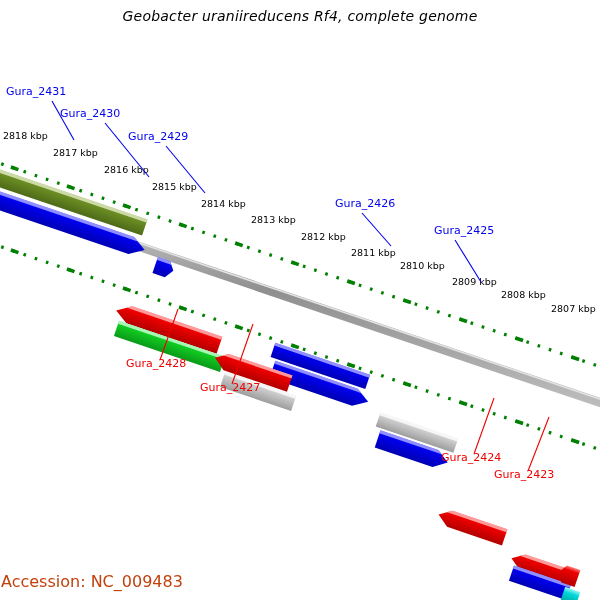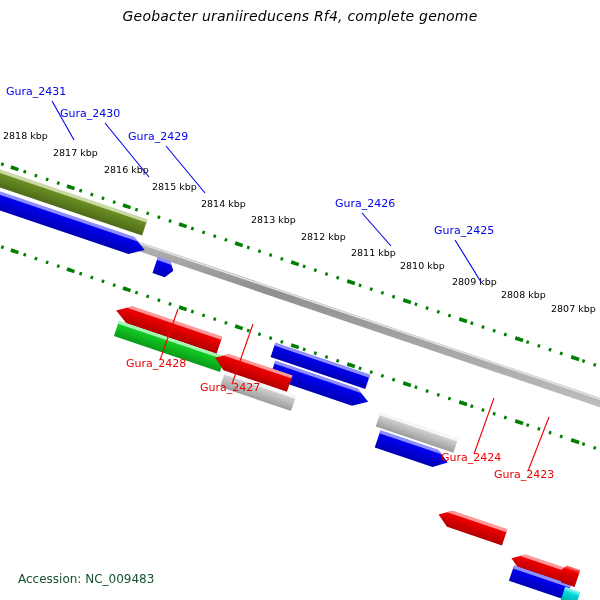--- a/index.html
+++ b/index.html
@@ -5,21 +5,21 @@
   html,body{margin:0;padding:0;background:#ffffff;}
   body{width:600px;height:600px;overflow:hidden;
        font-family:"DejaVu Sans","Liberation Sans",sans-serif;}
   #stage{position:relative;width:600px;height:600px;background:#ffffff;}
 
   .title{
     position:absolute;left:0;top:8px;width:600px;text-align:center;
     font-style:italic;font-size:14px;color:#000;letter-spacing:.2px;
   }
 
-  .footer-left{position:absolute;left:18px;top:572px;font-size:12px;color:#14532d;}
+  .footer-left{position:absolute;left:1px;top:572px;font-size:16px;color:#c2410c;}
   .footer-right{position:absolute;left:262px;top:572px;font-size:12px;color:#000;}
 
   svg#map{position:absolute;left:0;top:0;width:600px;height:600px;}
 
   .tick-label{font-size:9.5px;fill:#000;font-family:"DejaVu Sans","Liberation Sans",sans-serif;}
   .gene-label-blue{font-size:11px;fill:#0000ee;font-family:"DejaVu Sans","Liberation Sans",sans-serif;}
   .gene-label-red{font-size:11px;fill:#ee0000;font-family:"DejaVu Sans","Liberation Sans",sans-serif;}
 </style>
 </head>
 <body>

